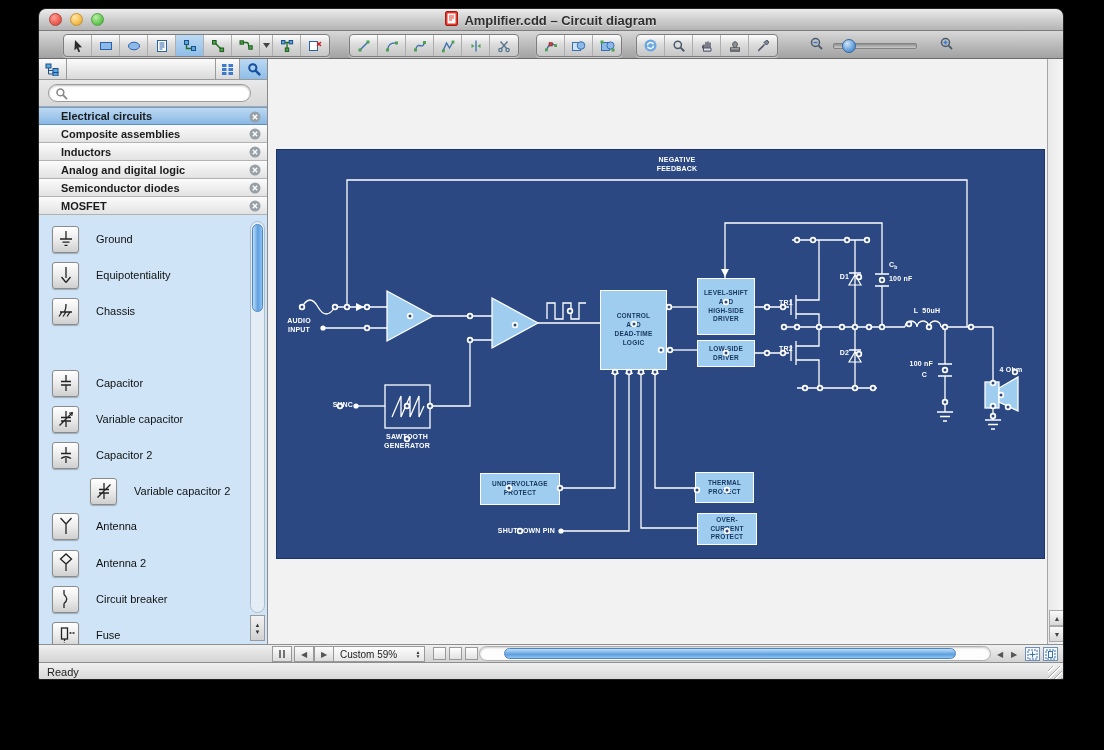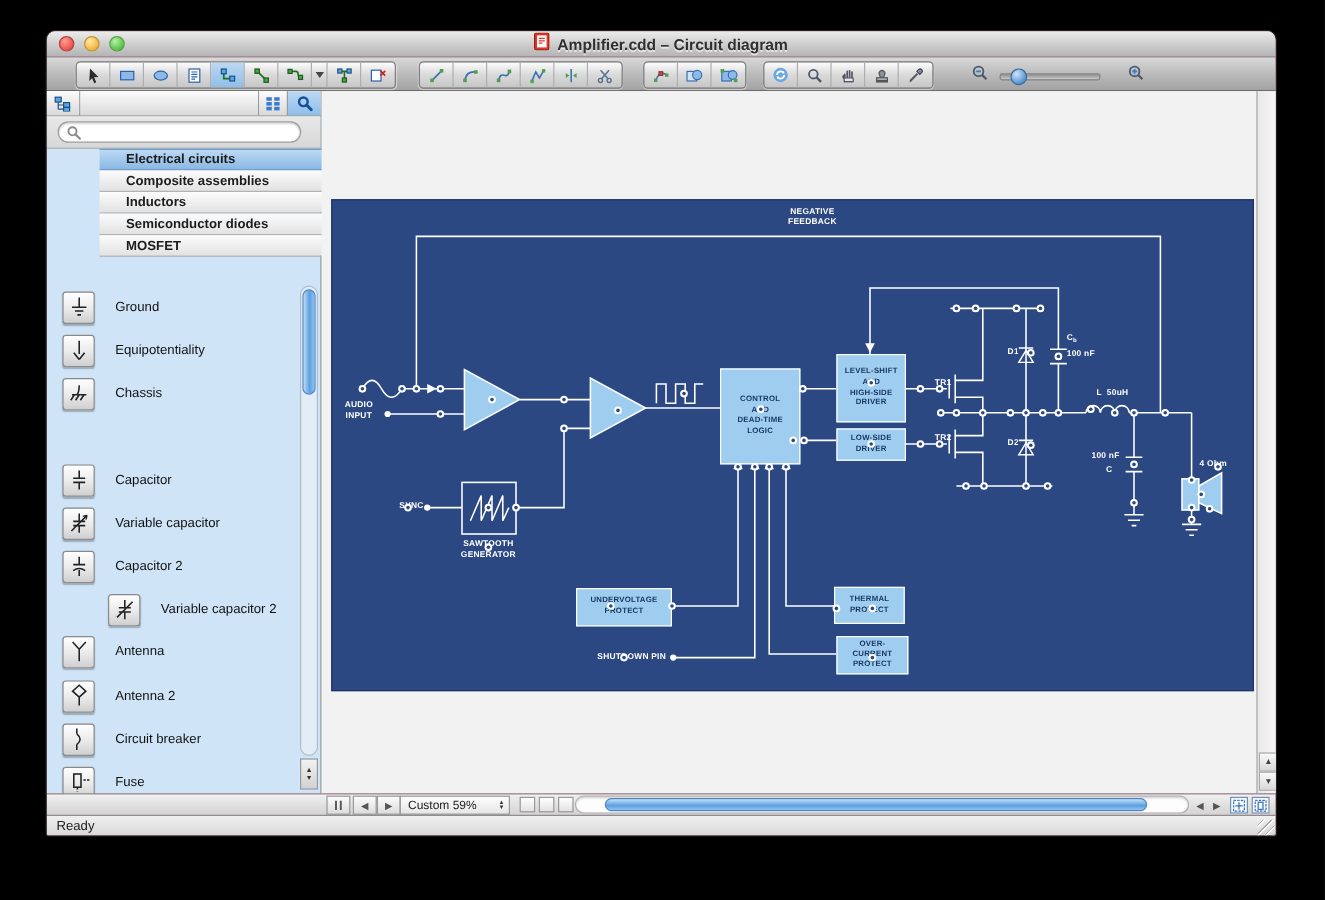--- a/index.html
+++ b/index.html
@@ -1,18 +1,18 @@
 <!DOCTYPE html>
 <html><head>
 <meta charset="utf-8">
 <style>
   html,body{margin:0;padding:0;background:#000;width:1104px;height:750px;overflow:hidden;
     font-family:"Liberation Sans",sans-serif;-webkit-font-smoothing:antialiased;}
   
-  #win{position:absolute;left:38px;top:25px;width:1026px;height:672px;background:#f9a8d4;
+  #win{position:absolute;left:38px;top:8px;width:1026px;height:672px;background:#404040;
     border-radius:8px 8px 2px 2px;box-shadow:0 10px 30px rgba(0,0,0,.8);overflow:hidden;border:1px solid #222;box-sizing:border-box;}
   #titlebar{position:absolute;left:0;top:0;width:100%;height:22px;
     background:linear-gradient(#ececec,#cfcfcf 50%,#b4b4b4);border-bottom:1px solid #7d7d7d;box-sizing:border-box;}
   .lights{position:absolute;left:10px;top:4px;display:flex;gap:8px;}
   .light{width:13px;height:13px;border-radius:50%;display:inline-block;box-sizing:border-box;}
   .red{background:radial-gradient(circle at 35% 30%,#ff9d96,#ec5f55 60%,#c93a31);border:1px solid #b5423a;}
   .yellow{background:radial-gradient(circle at 35% 30%,#ffe9a8,#f6bd4e 60%,#d89c2b);border:1px solid #c09433;}
   .green{background:radial-gradient(circle at 35% 30%,#b7efa8,#68c856 60%,#42a332);border:1px solid #52a344;}
   .title-wrap{position:absolute;left:0;top:0;width:100%;height:22px;display:flex;align-items:center;justify-content:center;gap:6px;}
   #win-title{font-size:13px;font-weight:700;color:#303030;text-shadow:0 1px 0 rgba(255,255,255,.6);}
@@ -38,21 +38,21 @@
   #side-top{position:absolute;left:0;top:0;width:100%;height:21px;background:linear-gradient(#f4f4f4,#d4d4d4);
     border-bottom:1px solid #9a9a9a;display:flex;box-sizing:border-box;}
   .seg{height:20px;border-right:1px solid #9a9a9a;display:flex;align-items:center;justify-content:center;box-sizing:border-box;background:linear-gradient(#fbfbfb,#dadada);}
   .seg.blank{flex:1;}
   .seg.active{background:linear-gradient(#bcd9f3,#8fbde8);}
   #side-search{position:absolute;left:0;top:21px;width:100%;height:27px;background:linear-gradient(#e9e9e9,#d7d7d7);border-bottom:1px solid #aaa;box-sizing:border-box;}
   .pill{position:absolute;left:9px;top:4px;width:203px;height:18px;border-radius:9px;background:#fff;border:1px solid #9d9d9d;
     box-shadow:inset 0 1px 2px rgba(0,0,0,.25);display:flex;align-items:center;box-sizing:border-box;}
   .pill input{border:none;outline:none;background:transparent;font-size:11px;width:160px;height:14px;padding:0;}
   
-  #cats{position:absolute;left:0;top:48px;width:100%;padding-left:44px;}
+  #cats{position:absolute;left:0;top:48px;width:100%;}
   .cat{height:18px;display:flex;align-items:center;border-bottom:1px solid #b2b2b2;background:linear-gradient(#fcfcfc,#e2e2e2);
     font-size:11px;font-weight:700;color:#1c1c1c;padding-left:22px;position:relative;box-sizing:border-box;}
   .cat.sel{background:linear-gradient(#bcd9f3,#8ab8e4);border-top:1px solid #6f9fd0;border-bottom:1px solid #5d8fc4;}
   .closex{position:absolute;right:6px;top:3px;width:12px;height:12px;}
   
   .comp{position:absolute;left:0;width:210px;height:36px;display:flex;align-items:center;}
   .cicon{margin-left:13px;width:27px;height:27px;border:1px solid #8b8b8b;border-radius:3px;
     background:linear-gradient(#ffffff,#e9e9e9 55%,#cfcfcf);box-shadow:0 1px 1px rgba(0,0,0,.25);
     display:flex;align-items:center;justify-content:center;box-sizing:border-box;}
   .clabel{margin-left:17px;font-size:11px;color:#111;text-align:right;}
@@ -355,20 +355,27 @@
           </div>
         <div class="cat">
             <span>Composite assemblies</span>
             <span class="closex"><svg width="12" height="12">
                 <circle cx="6" cy="6" r="5.5" fill="#98a0a8"></circle>
                 <path d="M3.8,3.8 l4.4,4.4 M8.2,3.8 l-4.4,4.4" stroke="#fff" stroke-width="1.4"></path>
               </svg></span>
           </div>
         <div class="cat">
             <span>Inductors</span>
+            <span class="closex"><svg width="12" height="12">
+                <circle cx="6" cy="6" r="5.5" fill="#98a0a8"></circle>
+                <path d="M3.8,3.8 l4.4,4.4 M8.2,3.8 l-4.4,4.4" stroke="#fff" stroke-width="1.4"></path>
+              </svg></span>
+          </div>
+        <div class="cat">
+            <span>Analog and digital logic</span>
             <span class="closex"><svg width="12" height="12">
                 <circle cx="6" cy="6" r="5.5" fill="#98a0a8"></circle>
                 <path d="M3.8,3.8 l4.4,4.4 M8.2,3.8 l-4.4,4.4" stroke="#fff" stroke-width="1.4"></path>
               </svg></span>
           </div>
         <div class="cat">
             <span>Semiconductor diodes</span>
             <span class="closex"><svg width="12" height="12">
                 <circle cx="6" cy="6" r="5.5" fill="#98a0a8"></circle>
                 <path d="M3.8,3.8 l4.4,4.4 M8.2,3.8 l-4.4,4.4" stroke="#fff" stroke-width="1.4"></path>

